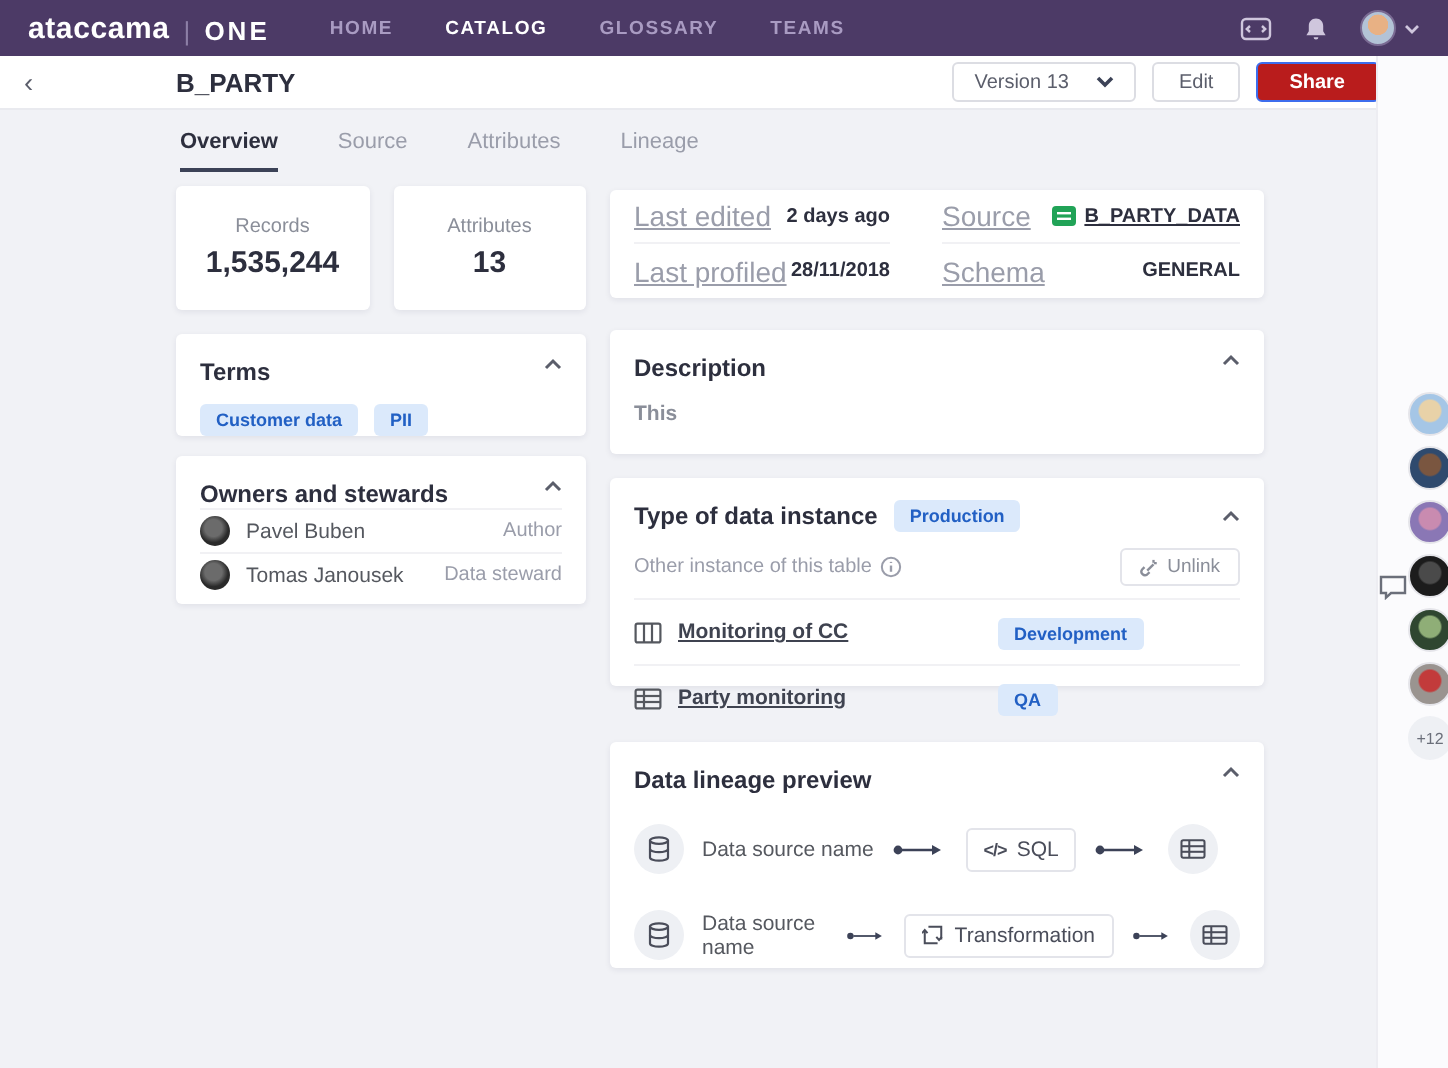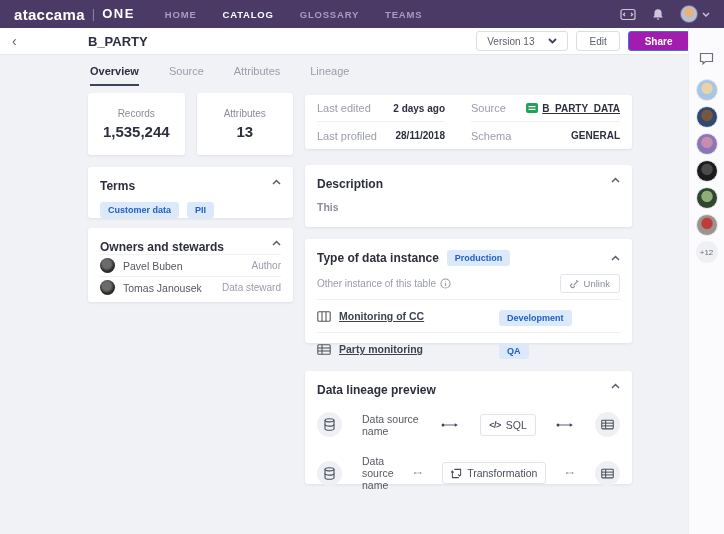--- a/index.html
+++ b/index.html
@@ -11,21 +11,21 @@
     color:#2d2f3e;
     overflow:hidden;
   }
   svg { display:block; }
 
   
   .navbar {
     position:absolute; top:0; left:0; width:724px; height:28px;
     background:#4c3a66; display:flex; align-items:center; padding:0 14px;
   }
-  .brand { display:flex; align-items:flex-start; color:#fff; }
+  .brand { display:flex; align-items:flex-end; color:#fff; }
   .brand-name { font-size:15px; font-weight:bold; letter-spacing:.3px; }
   .brand-sep { margin:0 7px; color:#8d7fa6; font-weight:300; font-size:13px; }
   .brand-product { font-size:13px; font-weight:bold; letter-spacing:1.5px; }
   .nav-items { display:flex; margin-left:30px; gap:26px; }
   .nav-item { font-size:9.5px; font-weight:bold; letter-spacing:.8px; color:#a99bc2; cursor:pointer; }
   .nav-item.active { color:#ffffff; }
   .nav-right { margin-left:auto; display:flex; align-items:center; gap:16px; }
   .nav-icon { color:#cfc6dd; }
   .nav-avatar {
     width:18px; height:18px; border-radius:50%;
@@ -43,21 +43,21 @@
   .back-btn { font-size:14px; color:#5b5e6b; cursor:pointer; width:14px; line-height:1; }
   .page-title { margin-left:62px; font-size:13px; font-weight:bold; color:#2d2f3e; }
   .header-actions { margin-left:auto; display:flex; align-items:center; gap:8px; }
   .btn {
     height:20px; display:flex; align-items:center; justify-content:center;
     border:1px solid #dcdde3; border-radius:3px; background:#fff;
     font-size:10px; color:#5b5e6b; padding:0 12px; cursor:pointer;
   }
   .version-btn { gap:14px; padding:0 10px; }
   .version-chevron { color:#3c4257; }
-  .btn-primary { background:#a21caf; border-color:#3d6ded; color:#fff; font-weight:bold; padding:0 16px; }
+  .btn-primary { background:#b91c1c; border-color:#3d6ded; color:#fff; font-weight:bold; padding:0 16px; }
   .kebab { display:flex; flex-direction:column; gap:2px; padding:3px 6px; cursor:pointer; }
   .kebab i { width:2.5px; height:2.5px; border-radius:50%; background:#5b5e6b; }
 
   
   .tabs { position:absolute; top:65px; left:90px; display:flex; gap:30px; }
   .tab { font-size:11px; color:#9a9daa; padding-bottom:7px; cursor:pointer; }
   .tab.active { color:#2d2f3e; font-weight:bold; border-bottom:2px solid #3c4257; }
 
   
   .col-left  { position:absolute; left:88px;  top:93px; width:205px; }
@@ -95,21 +95,21 @@
     background:radial-gradient(circle at 45% 40%, #6b6b6b 35%, #2a2a2a 60%);
     margin-right:8px; flex:none;
   }
   .owner-name { font-size:10.5px; color:#55585f; }
   .owner-role { margin-left:auto; font-size:10px; color:#9a9daa; }
 
   
   .meta-card { height:54px; padding:0 12px; display:grid; grid-template-columns:128px 1fr; column-gap:26px; }
   .meta-cell { display:flex; align-items:center; height:27px; }
   .meta-cell.top { border-bottom:1px solid #f1f1f4; }
-  .meta-label { font-size:11px; color:#9a9daa; }
+  .meta-label { font-size:14px; color:#9a9daa;text-decoration:underline; }
   .meta-value { margin-left:auto; font-size:10px; font-weight:bold; color:#2d2f3e; }
   .source-link { margin-left:auto; display:flex; align-items:center; gap:4px;text-align:center; }
   .source-link a { font-size:10px; font-weight:bold; color:#2d2f3e; text-decoration:underline; cursor:pointer; }
 
   
   .desc-card { margin-top:16px; height:62px; }
   .desc-body { padding:10px 12px 0 12px; font-size:10.5px; color:#8a8e99;font-weight:bold; }
 
   
   .type-card { margin-top:12px; height:104px; }
@@ -125,38 +125,38 @@
   .instance-row {
     display:flex; align-items:center; margin:0 12px; padding:7px 0;
     border-top:1px solid #f1f1f4;
   }
   .instance-icon { color:#55585f; margin-right:8px; flex:none; }
   .instance-link { font-size:10.5px; font-weight:bold; color:#3f4350; text-decoration:underline; cursor:pointer; width:152px; }
   .instance-badge-wrap { margin-left:8px; }
 
   
   .lineage-card { margin-top:28px; height:113px; }
-  .lineage-row { display:flex; align-items:center; gap:20px; padding:0 12px; margin-top:15px; }
+  .lineage-row { display:flex; align-items:center; gap:9px; padding:0 12px; margin-top:15px; }
   .node-circle {
     width:25px; height:25px; border-radius:50%; background:#eef0f4;
     display:flex; align-items:center; justify-content:center; color:#4a4d5a; flex:none;
   }
   .lineage-label { font-size:10.5px; color:#55585f; }
   .step-chip {
     border:1px solid #e3e4ea; border-radius:3px; height:22px;
     display:flex; align-items:center; gap:5px; padding:0 8px;
     font-size:10.5px; color:#4a4d5a;
   }
   .code-glyph { font-size:9px; font-weight:bold; color:#4a4d5a; letter-spacing:-.5px; }
 
   
   .right-rail {
     position:absolute; top:28px; right:0; width:36px; height:506px;
     background:#fbfbfd; border-left:1px solid #ededf2;
-    display:flex; flex-direction:column; align-items:center;
+    display:flex; flex-direction:row; align-items:center;
   }
   .rail-comment { margin-top:24px; color:#6b6f7a; cursor:pointer; }
   .rail-avatars { margin-top:14px; display:flex; flex-direction:column; gap:5px; align-items:center; }
   .rail-avatar { width:22px; height:22px; border-radius:50%; border:1px solid #e5e5ea; cursor:pointer; }
   .rail-overflow {
     width:22px; height:22px; border-radius:50%; background:#eef0f4;
     display:flex; align-items:center; justify-content:center;
     font-size:8px; color:#6b6f7a; cursor:pointer;
   }
 </style>

